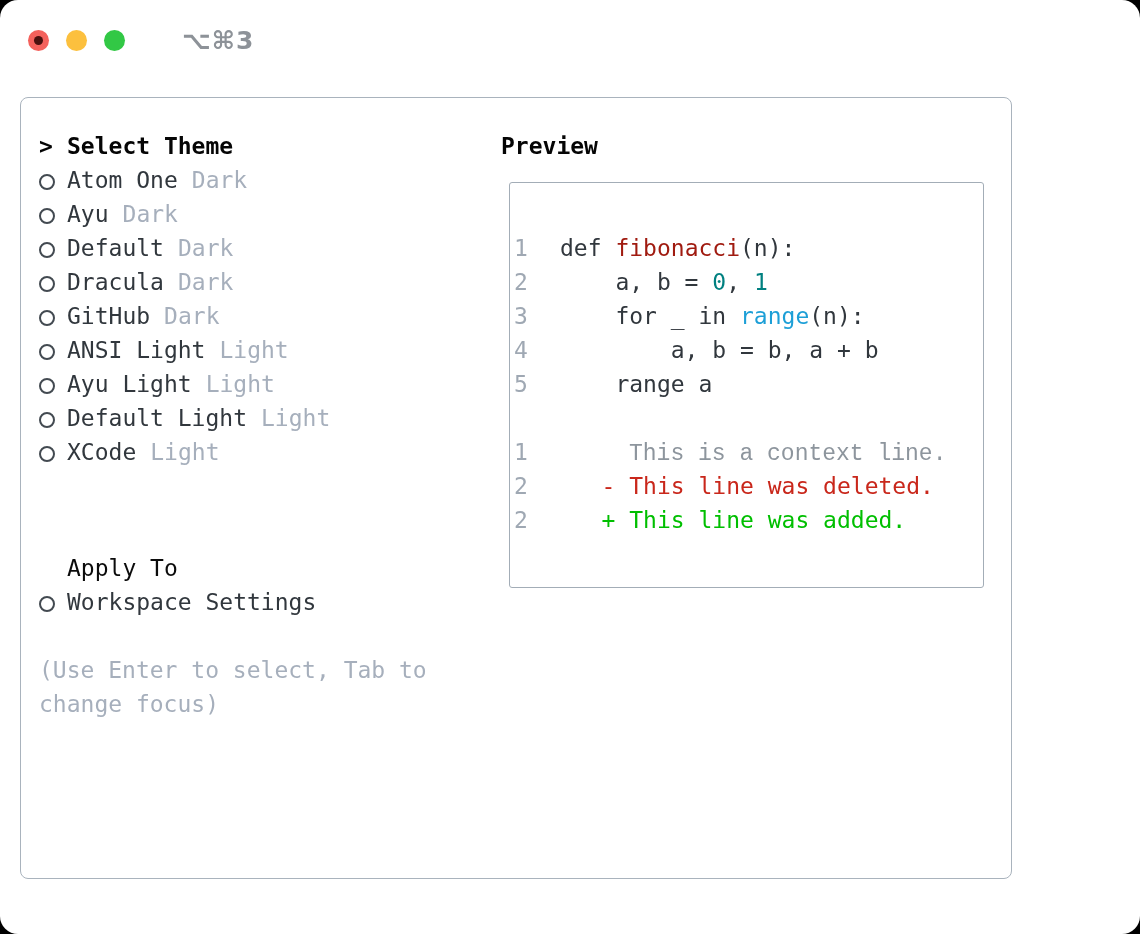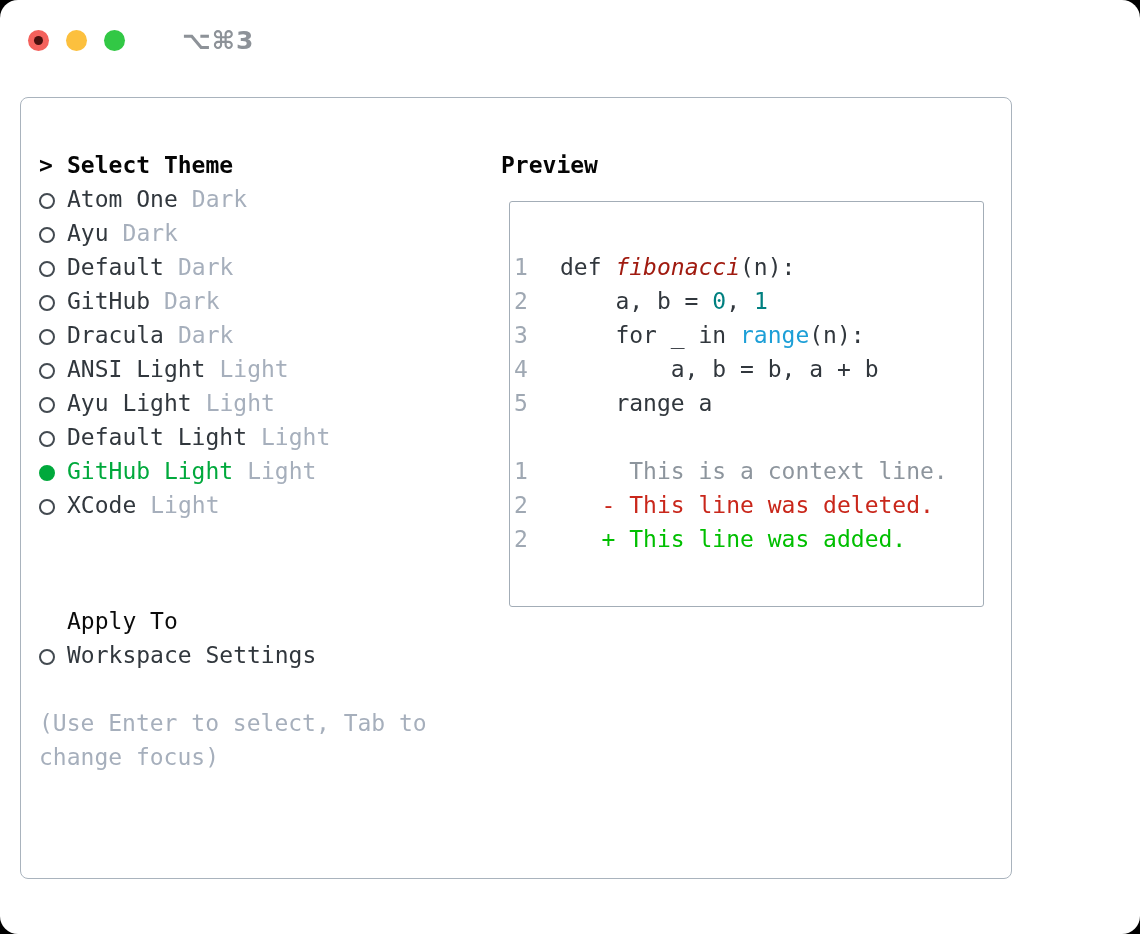--- a/index.html
+++ b/index.html
@@ -14,21 +14,21 @@
   .tl.yellow{background:var(--traffic-yellow,#fcc03e);}
   .tl.green{background:var(--traffic-green,#32c845);}
   .tl-dot{position:absolute;left:6px;top:6px;width:9px;height:9px;border-radius:50%;
           background:#4a100e;}
   .shortcut{margin-left:40px;font-family:"DejaVu Sans",sans-serif;font-weight:bold;
             font-size:25px;color:#8d9298;letter-spacing:1px;}
 
   
   .dialog{position:absolute;left:20px;top:97px;width:992px;height:782px;box-sizing:border-box;
           border:1.5px solid #a9b3bd;border-radius:8px;background:#fff;
-          padding:50px 0 0 18px;display:flex;
+          padding:31px 0 0 18px;display:flex;
           font-size:23px;line-height:34px;color:#31373d;}
   .left-col{width:462px;flex:none;}
   .right-col{flex:1;}
 
   .row{height:34px;white-space:pre;}
   .hdr{font-weight:bold;color:#050505;}
   .prompt{display:inline-block;width:28px;font-weight:bold;color:#050505;}
 
   .item .bullet{display:inline-block;box-sizing:border-box;width:16px;height:16px;
         border:2px solid #434a51;border-radius:50%;margin-right:12px;vertical-align:-2px;}
@@ -40,24 +40,24 @@
   .apply-title{padding-left:28px;color:#0b0b0b;margin-top:48px;}
   .hint{width:440px;color:var(--muted-gray,#a6afbc);white-space:normal;}
 
   
   .preview-box{margin-left:8px;margin-top:19px;width:475px;height:406px;box-sizing:border-box;
                border:1.5px solid #a3adb7;border-radius:3px;background:#fff;
                padding:48px 0 0 4px;}
   .crow{height:34px;white-space:pre;}
   .ln{display:inline-block;width:46px;color:var(--line-number-gray,#9fa8b3);}
   .seg-default{color:var(--code-default,#31373d);}
-  .seg-function{color:var(--code-function,#a01b10);font-style:italic;}
+  .seg-function{color:var(--code-function,#a01b10);}
   .seg-number{color:var(--code-number,#008080);}
   .seg-builtin{color:var(--code-builtin,#1d9fd7);}
-  .dt-context{color:var(--context-gray,#8d959d);}
+  .dt-context{color:var(--context-gray,#8d959d);font-family:Liberation Mono, monospace;}
   .dt-deleted{color:var(--deleted-red,#c9271b);}
   .dt-added{color:var(--added-green,#00bf00);}
 </style>
 </head>
 <body>
 
 <div class="window">
 
   <div class="titlebar">
     <span class="tl red">
@@ -70,26 +70,25 @@
 
   <div class="dialog">
 
     <div class="left-col">
       <div class="row hdr"><span class="prompt">&gt;</span><span>Select Theme</span></div>
 
       <div id="theme-list">
           <div class="row item"><span class="bullet"></span><span class="name">Atom One</span><span class="tag">Dark</span></div>
           <div class="row item"><span class="bullet"></span><span class="name">Ayu</span><span class="tag">Dark</span></div>
           <div class="row item"><span class="bullet"></span><span class="name">Default</span><span class="tag">Dark</span></div>
+          <div class="row item"><span class="bullet"></span><span class="name">Dracula</span><span class="tag">Dark</span></div>
           <div class="row item"><span class="bullet"></span><span class="name">GitHub</span><span class="tag">Dark</span></div>
-          <div class="row item"><span class="bullet"></span><span class="name">Dracula</span><span class="tag">Dark</span></div>
           <div class="row item"><span class="bullet"></span><span class="name">ANSI Light</span><span class="tag">Light</span></div>
           <div class="row item"><span class="bullet"></span><span class="name">Ayu Light</span><span class="tag">Light</span></div>
           <div class="row item"><span class="bullet"></span><span class="name">Default Light</span><span class="tag">Light</span></div>
-          <div class="row item selected"><span class="bullet sel"></span><span class="name">GitHub Light</span><span class="tag">Light</span></div>
           <div class="row item"><span class="bullet"></span><span class="name">XCode</span><span class="tag">Light</span></div>
         </div>
 
       <div class="row"></div>
       <div class="row apply-title">Apply To</div>
 
       <div id="apply-list">
           <div class="row item"><span class="bullet"></span><span class="name">Workspace Settings</span></div>
         </div>
 

